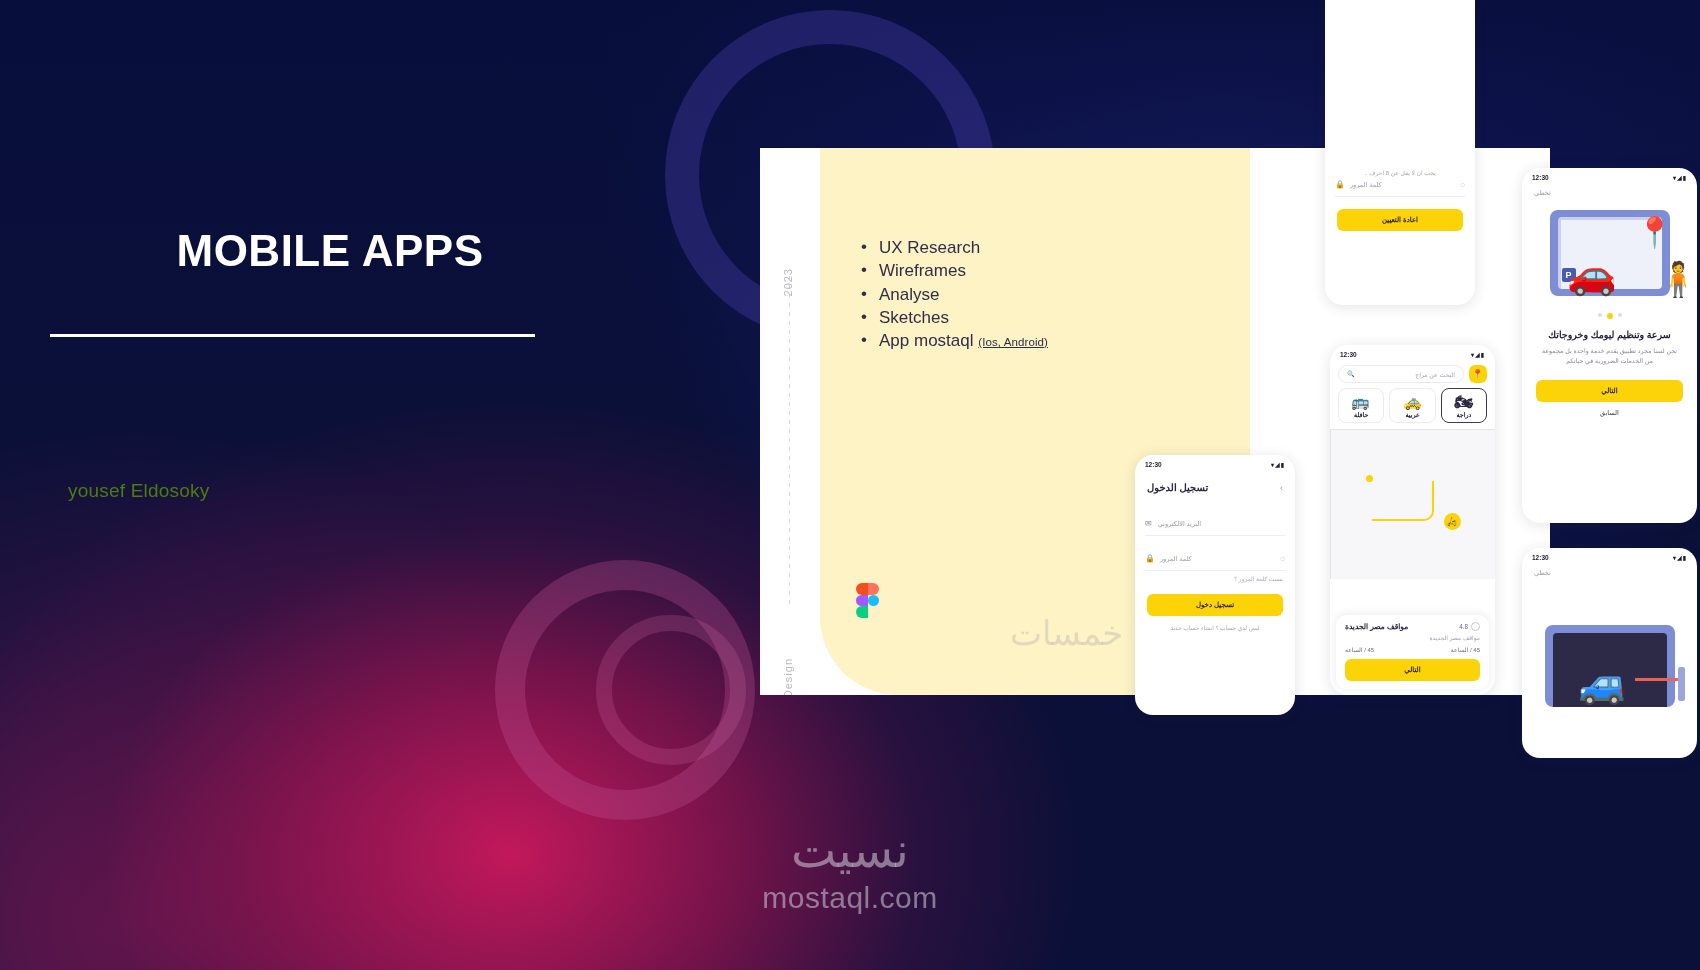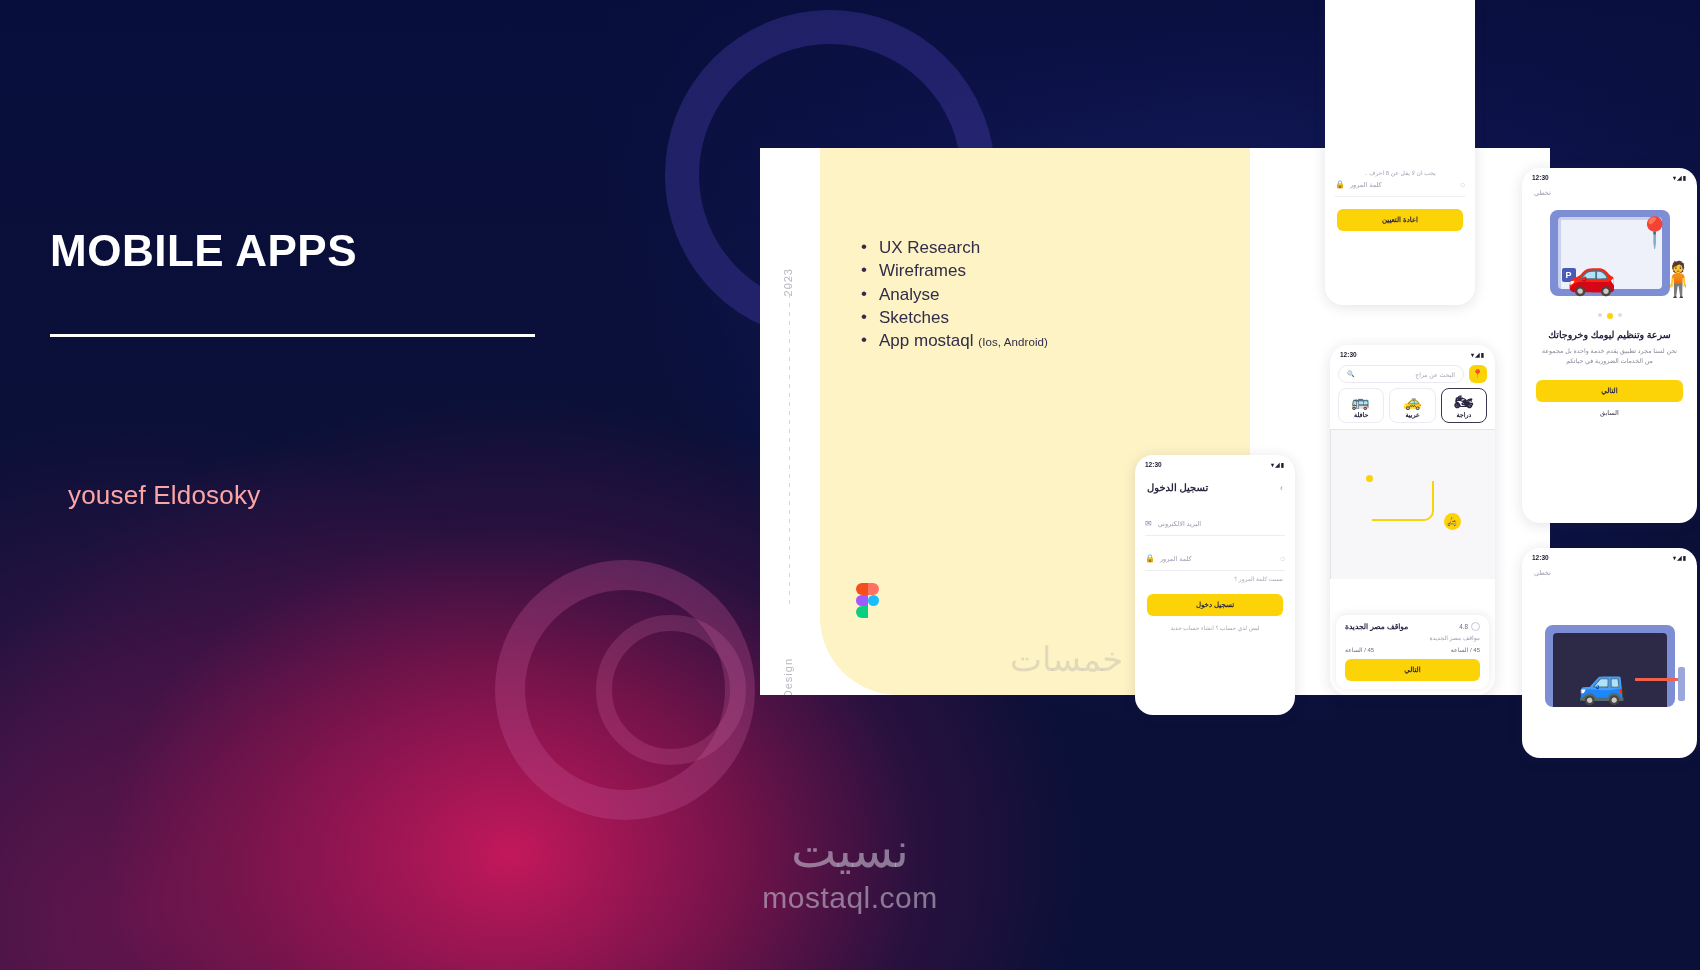--- a/index.html
+++ b/index.html
@@ -58,39 +58,40 @@
     left: 596px; top: 615px;
     border-width: 16px;
     border-color: rgba(214, 110, 168, 0.22);
   }
 
   
   .left-col {
     position: absolute;
     left: 50px; top: 228px;
     width: 560px;
+    text-align: center;
   }
   .title {
     font-size: 44px;
     font-weight: bold;
     letter-spacing: 0.5px;
     color: #ffffff;
     line-height: 1.05;
   }
   .rule {
     margin-top: 60px;
     width: 485px;
     height: 3px;
     background: #ffffff;
   }
   .author {
     position: absolute;
     left: 68px; top: 480px;
-    font-size: 26px;
-    color: #fca5a5;
+    font-size: 19px;
+    color: #4d7c0f;
     letter-spacing: 0.2px;
   }
 
   
   .card {
     position: absolute;
     left: 760px; top: 148px;
     width: 790px; height: 547px;
     background: #ffffff;
     overflow: hidden;
@@ -160,20 +161,21 @@
     color: #312c4a;
   }
   .copy li::before {
     content: "•";
     position: absolute; left: 4px; top: -1px;
     font-size: 17px;
   }
   .copy li .sub {
     font-size: 11.5px;
     letter-spacing: 0.1px;
+    text-decoration: underline;
   }
 
   
   .figma {
     position: absolute;
     left: 96px; top: 435px;
     width: 23px; height: 34px;
   }
   .figma i {
     position: absolute;
@@ -182,21 +184,21 @@
   }
   .fg-1 { left: 0;     top: 0;    background:#f24e1e; border-radius: 6px 0 0 6px; }
   .fg-2 { left: 11.5px;top: 0;    background:#ff7262; border-radius: 0 6px 6px 0; }
   .fg-3 { left: 0;     top: 11.5px;background:#a259ff; border-radius: 6px 0 0 6px; }
   .fg-4 { left: 11.5px;top: 11.5px;background:#1abcfe; border-radius: 50%; }
   .fg-5 { left: 0;     top: 23px; background:#0acf83; border-radius: 6px 0 0 6px; }
 
   
   .wm {
     position: absolute;
-    left: 250px; top: 491px;
+    left: 250px; top: 465px;
     font-size: 34px;
     color: rgba(150,150,160,0.28);
     letter-spacing: 2px;
     direction: rtl;
   }
 
   
   .phone {
     position: absolute;
     background: #ffffff;

